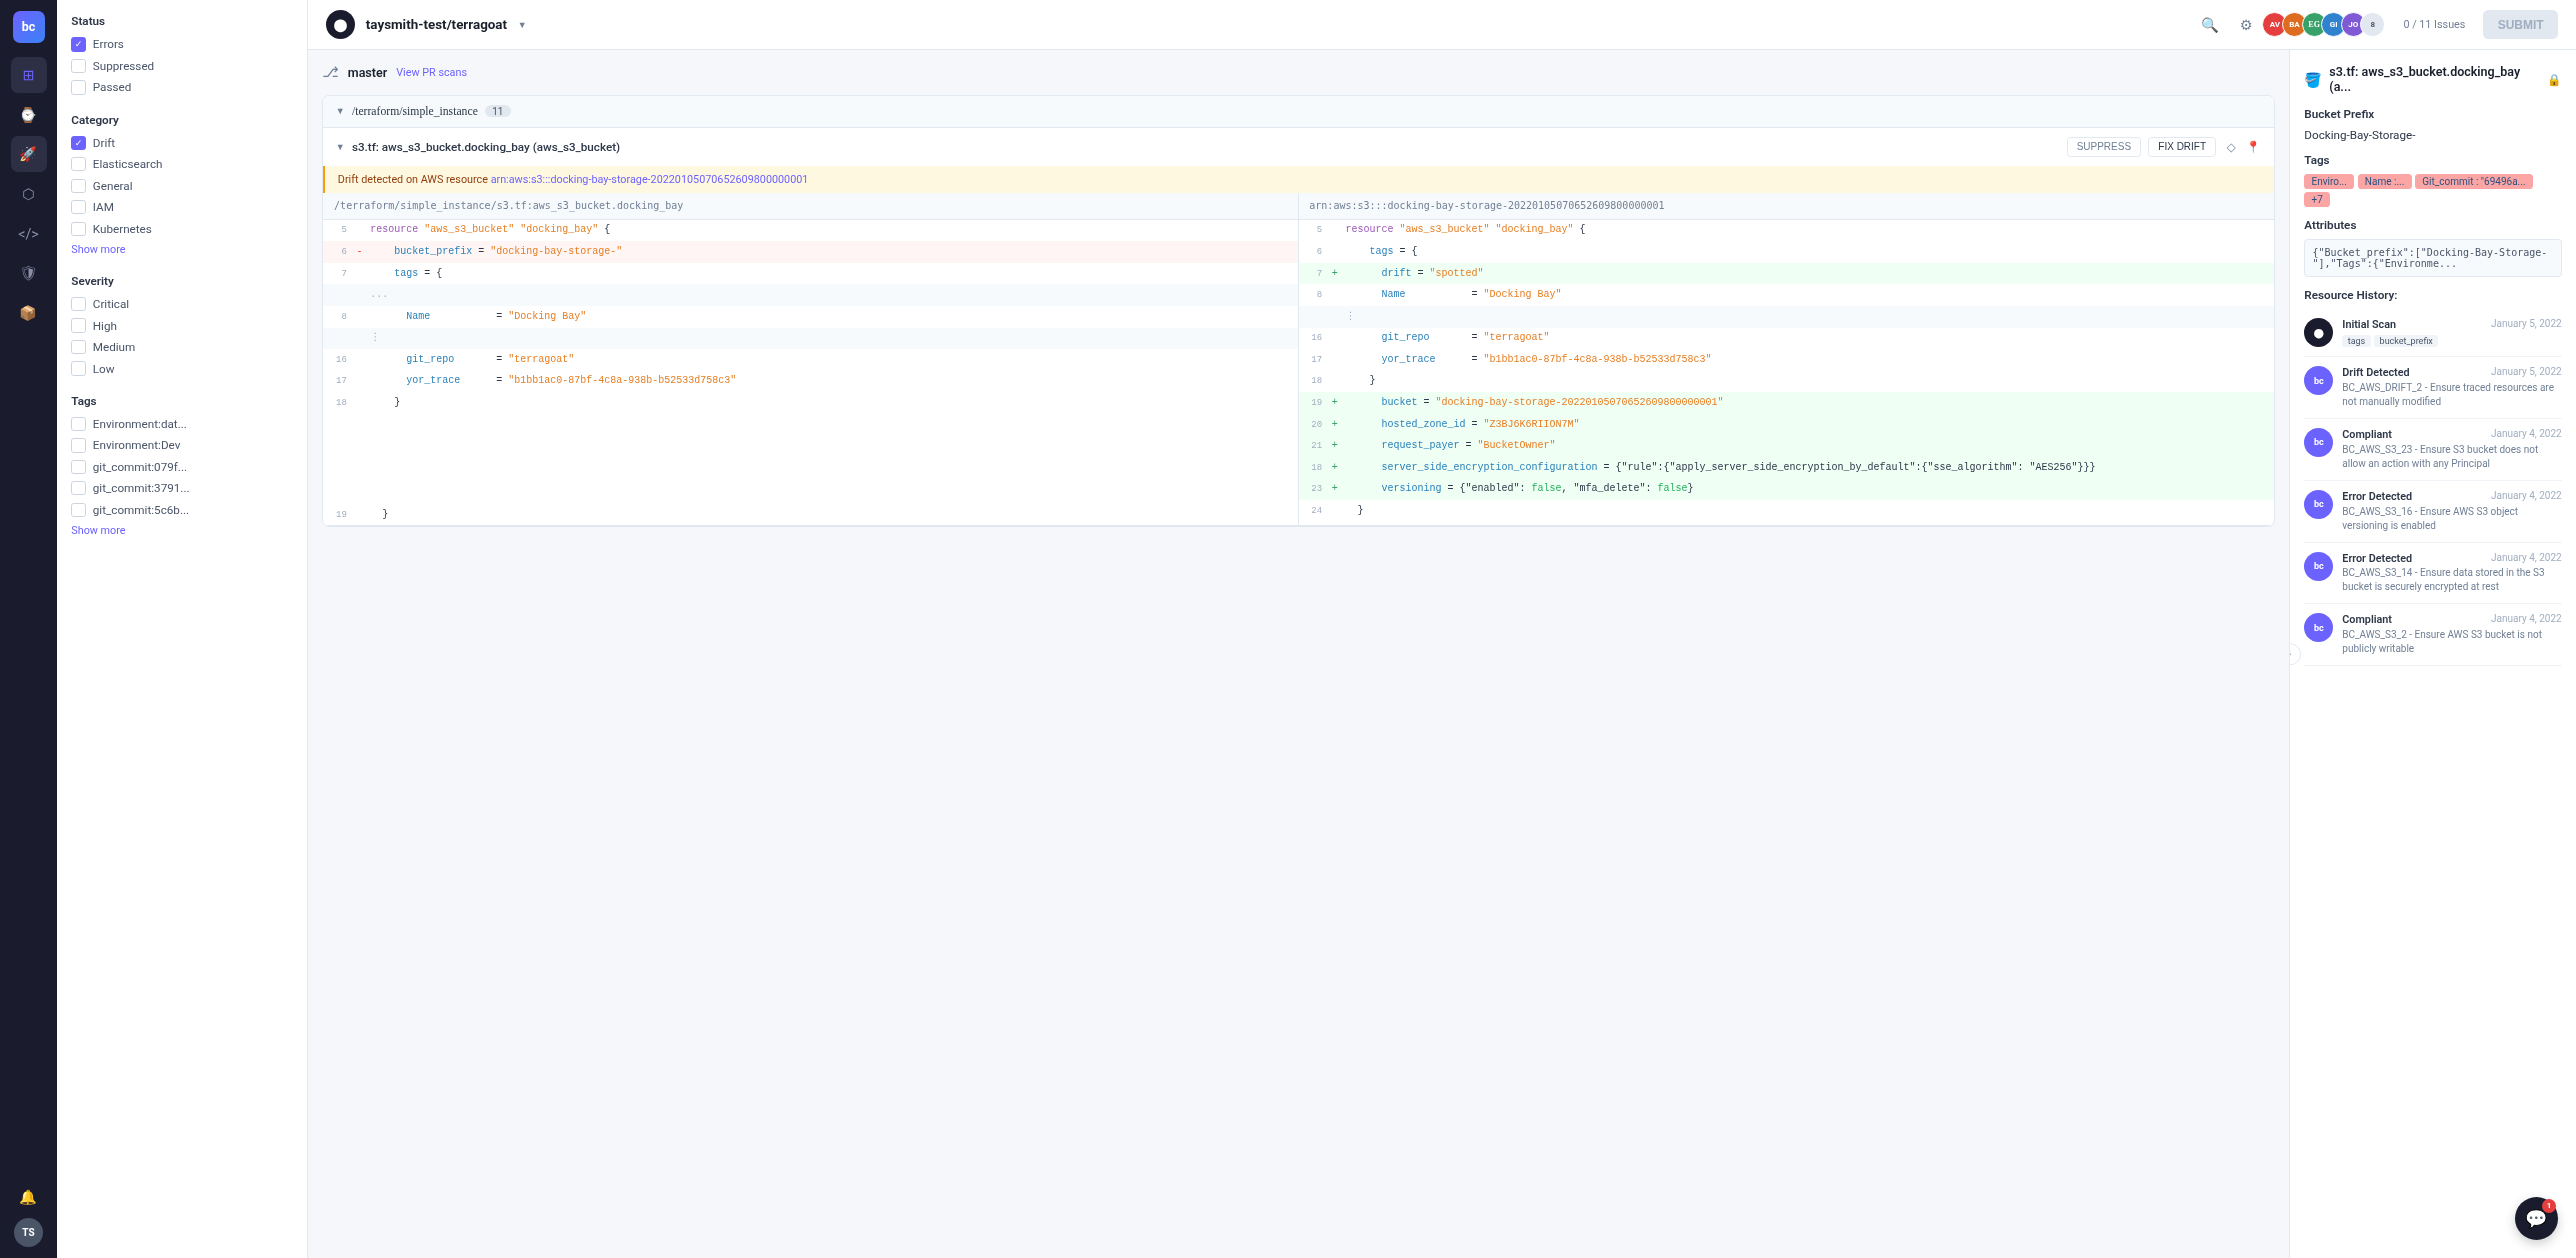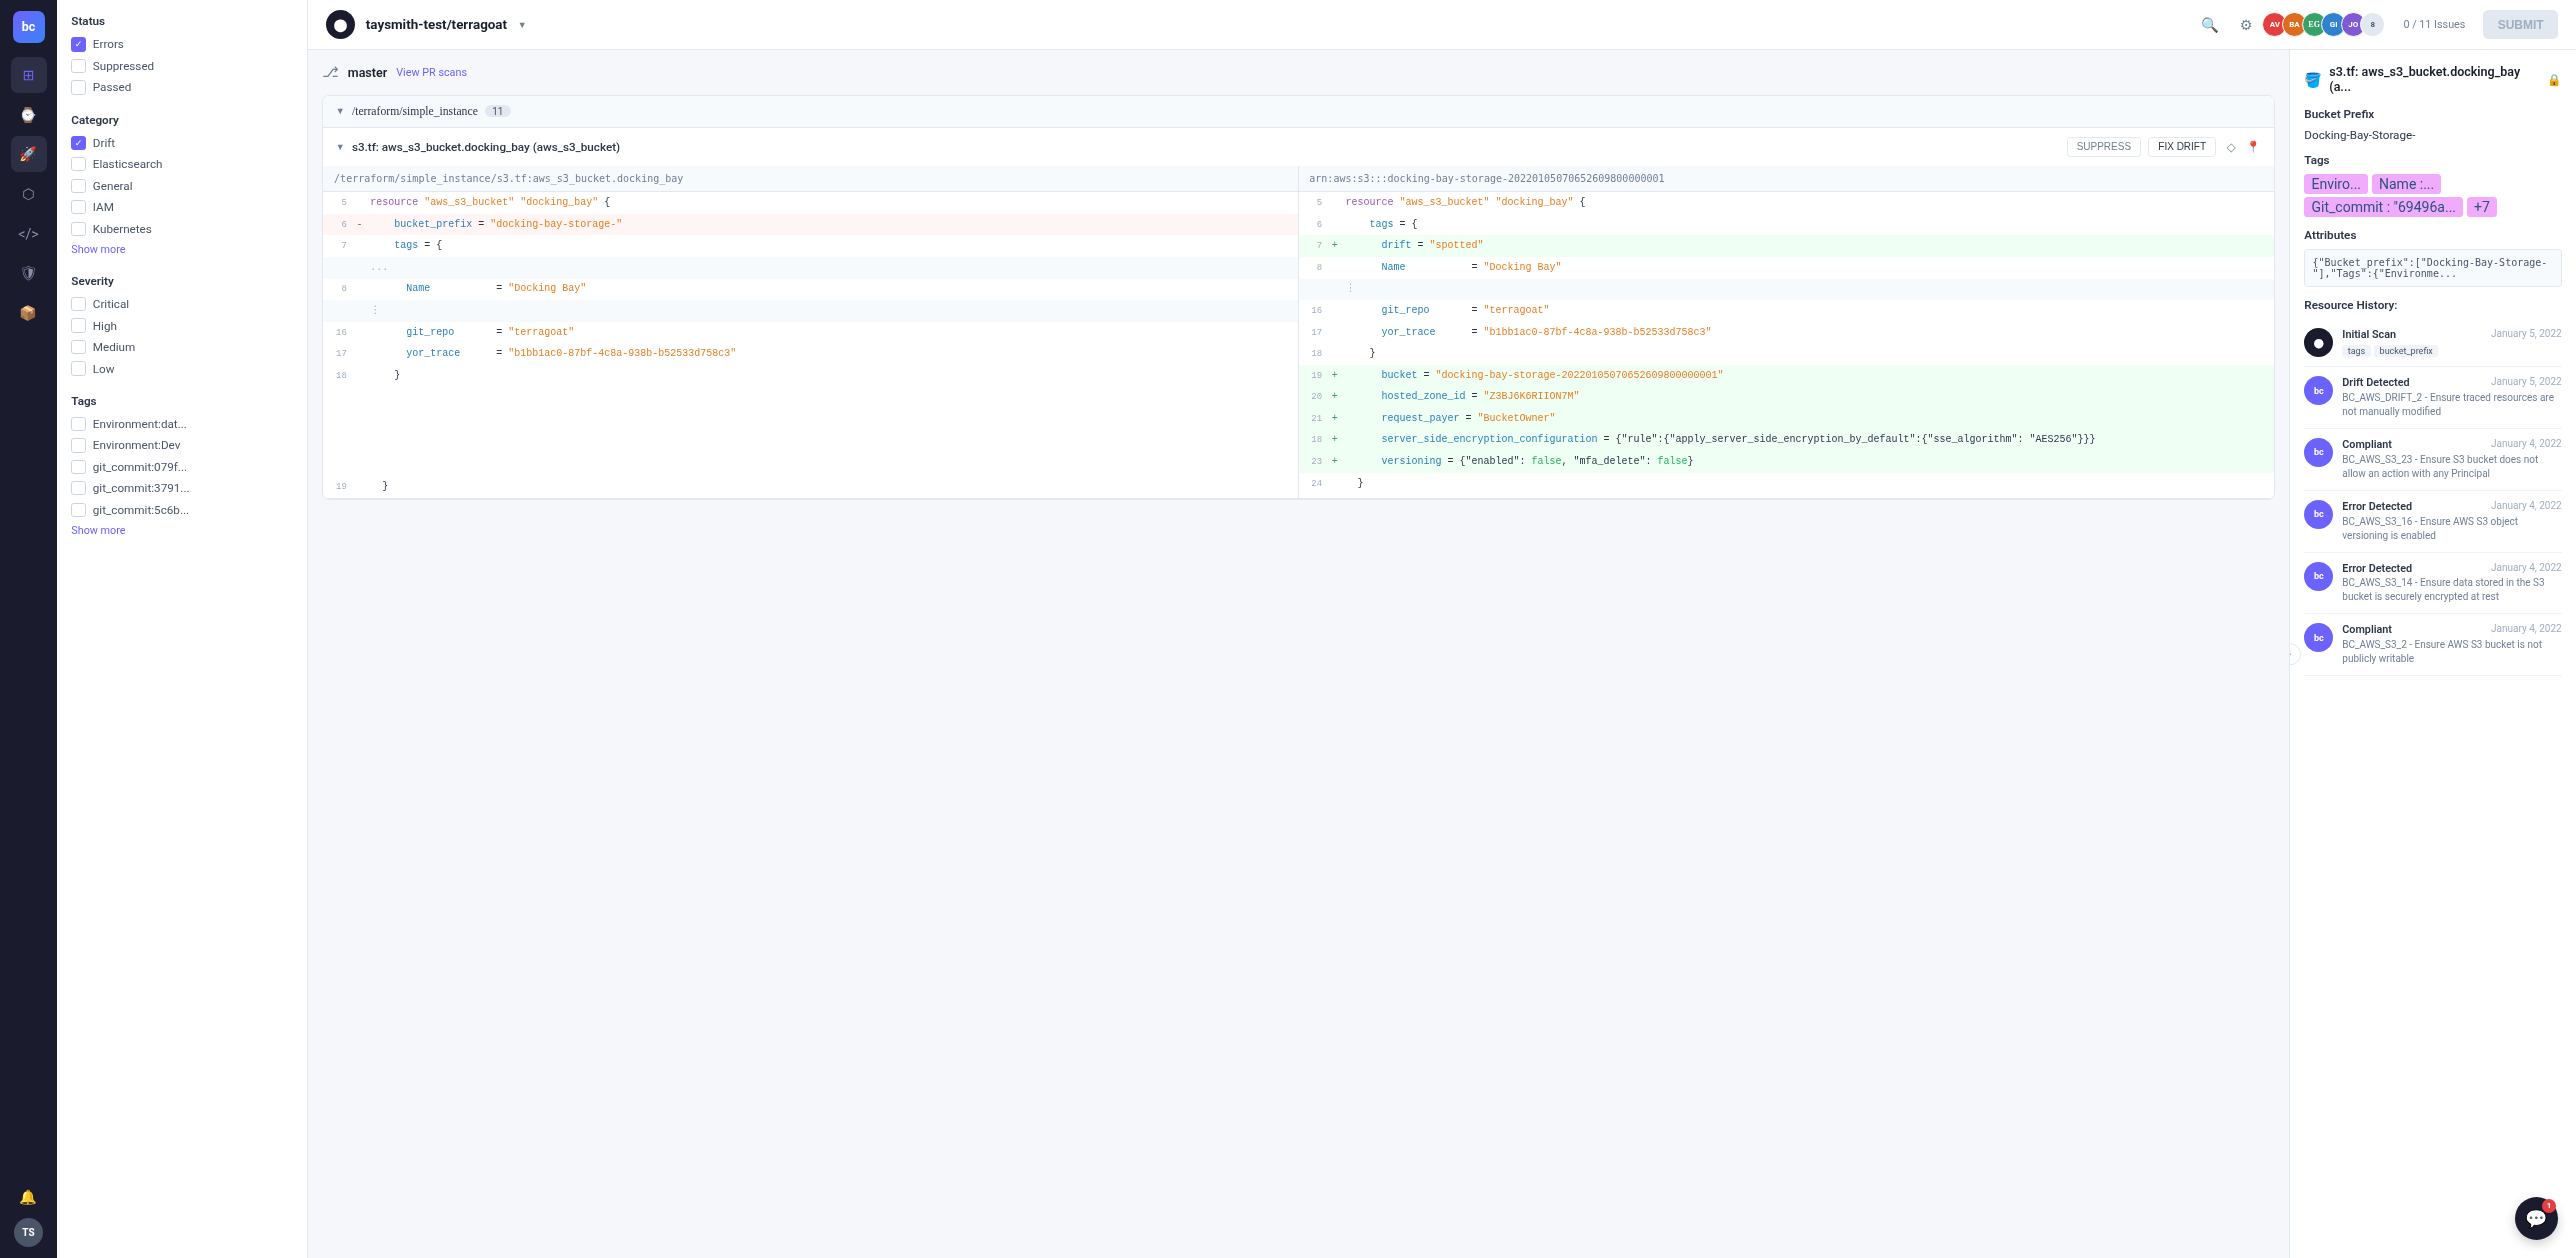--- a/index.html
+++ b/index.html
@@ -300,25 +300,25 @@
       font-size: 9px;
       color: #718096;
       z-index: 10;
     }
     .right-panel-content { padding: 14.3px; }
     .rp-title { font-size: 12.5px; font-weight: 600; color: #1a202c; margin-bottom: 1.8px; }
     .rp-section-title { font-size: 11.7px; font-weight: 600; color: #2d3748; margin-bottom: 7.2px; margin-top: 10.8px; }
     .rp-value { font-size: 11.7px; color: #2d3748; margin-bottom: 5.4px; }
     .tag-list { display: flex; flex-wrap: wrap; gap: 3.6px; margin-bottom: 7.2px; }
     .tag {
-      background: #f0abfc;
+      background: #fca5a5;
       color: #2c5282;
       border-radius: 3.6px;
       padding: 1.8px 7.2px;
-      font-size: 14px;
+      font-size: 10px;
     }
     .attr-box {
       background: #f7fafc;
       border: 0.9px solid #e2e8f0;
       border-radius: 3.6px;
       padding: 7.2px;
       font-size: 10px;
       color: #4a5568;
       word-break: break-all;
       font-family: monospace;
@@ -528,20 +528,24 @@
         <div class="resource-card">
           <div class="resource-header">
             <span class="chevron">▼</span>
             <span class="resource-title">s3.tf: aws_s3_bucket.docking_bay (aws_s3_bucket)</span>
             <button class="suppress-btn">SUPPRESS</button>
             <button class="fix-drift-btn">FIX DRIFT</button>
             <span style="color:#718096; margin-left:3.6px; cursor:pointer;">◇</span>
             <span style="color:#718096; margin-left:3.6px; cursor:pointer;">📍</span>
           </div>
 
+          <div class="drift-warning">
+            <span>Drift detected on AWS resource</span>
+            <span class="drift-link">arn:aws:s3:::docking-bay-storage-20220105070652609800000001</span>
+          </div>
 
           <div class="diff-container">
 
             <div class="diff-pane">
               <div class="diff-header">/terraform/simple_instance/s3.tf:aws_s3_bucket.docking_bay</div>
               <div class="diff-line">
                 <span class="diff-line-num">5</span>
                 <span class="diff-sign"></span>
                 <span class="diff-code"><span class="kw-resource">resource</span> <span class="kw-str">"aws_s3_bucket"</span> <span class="kw-str">"docking_bay"</span> {</span>
               </div>

